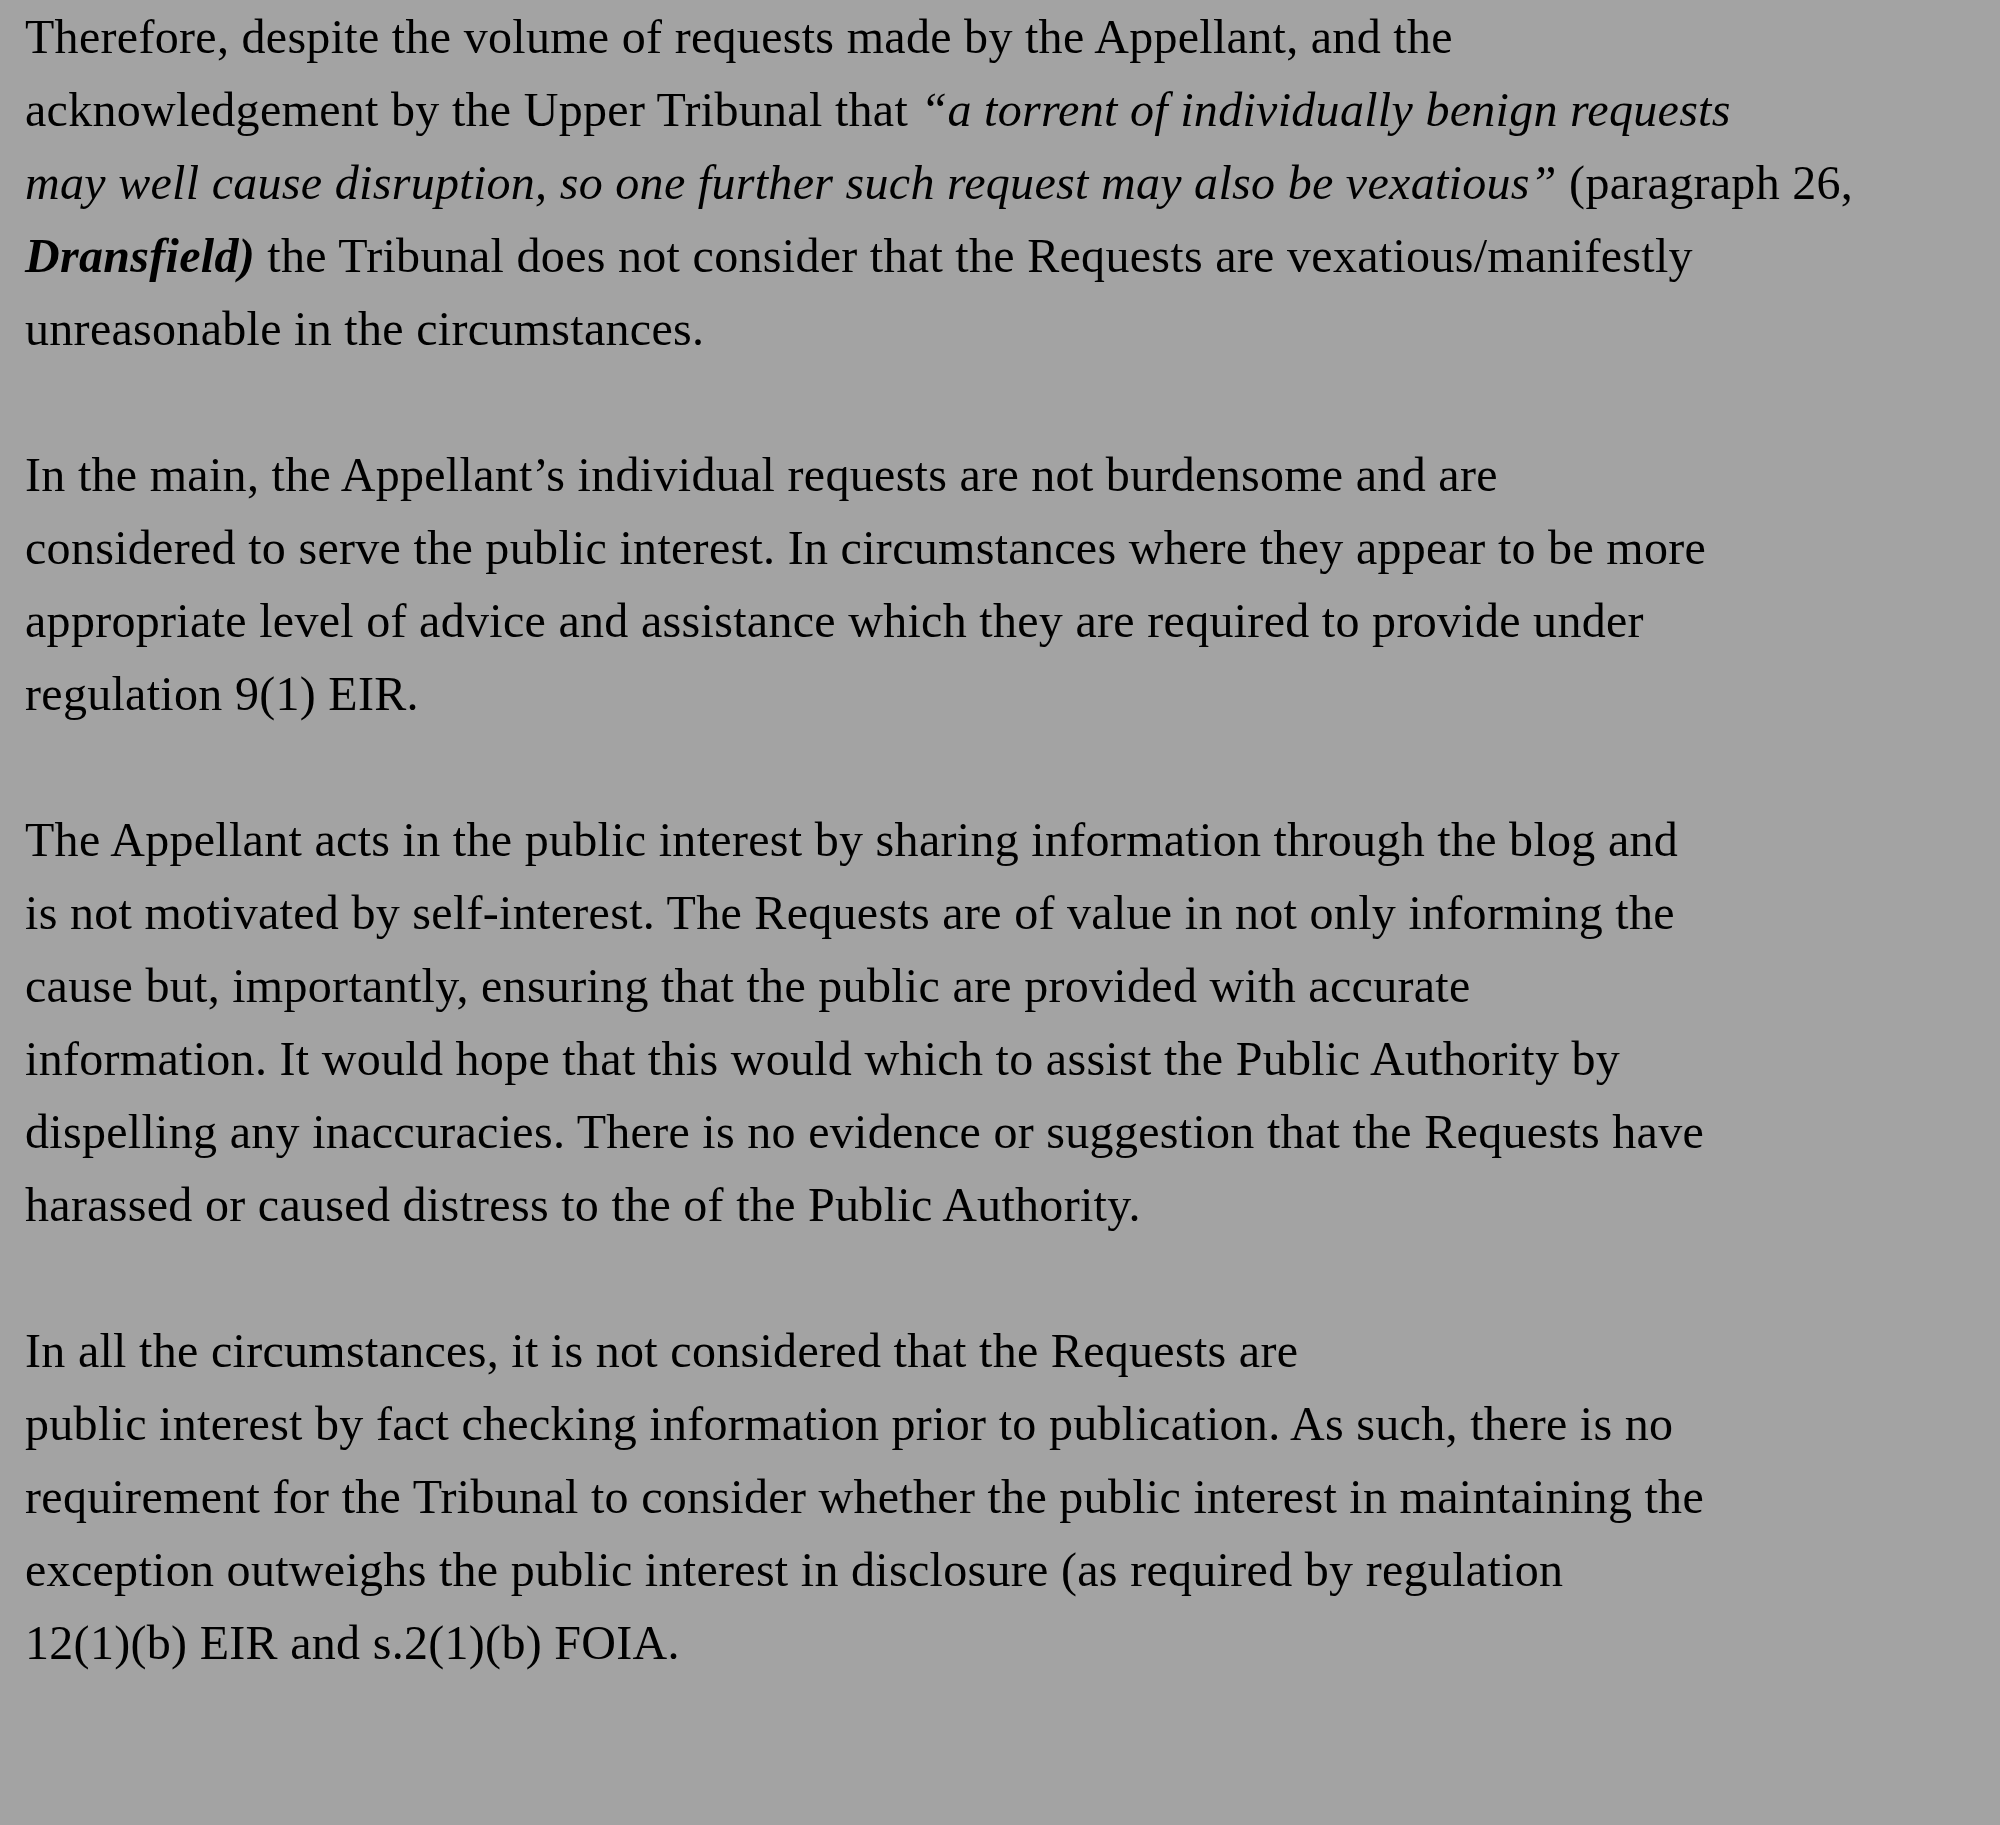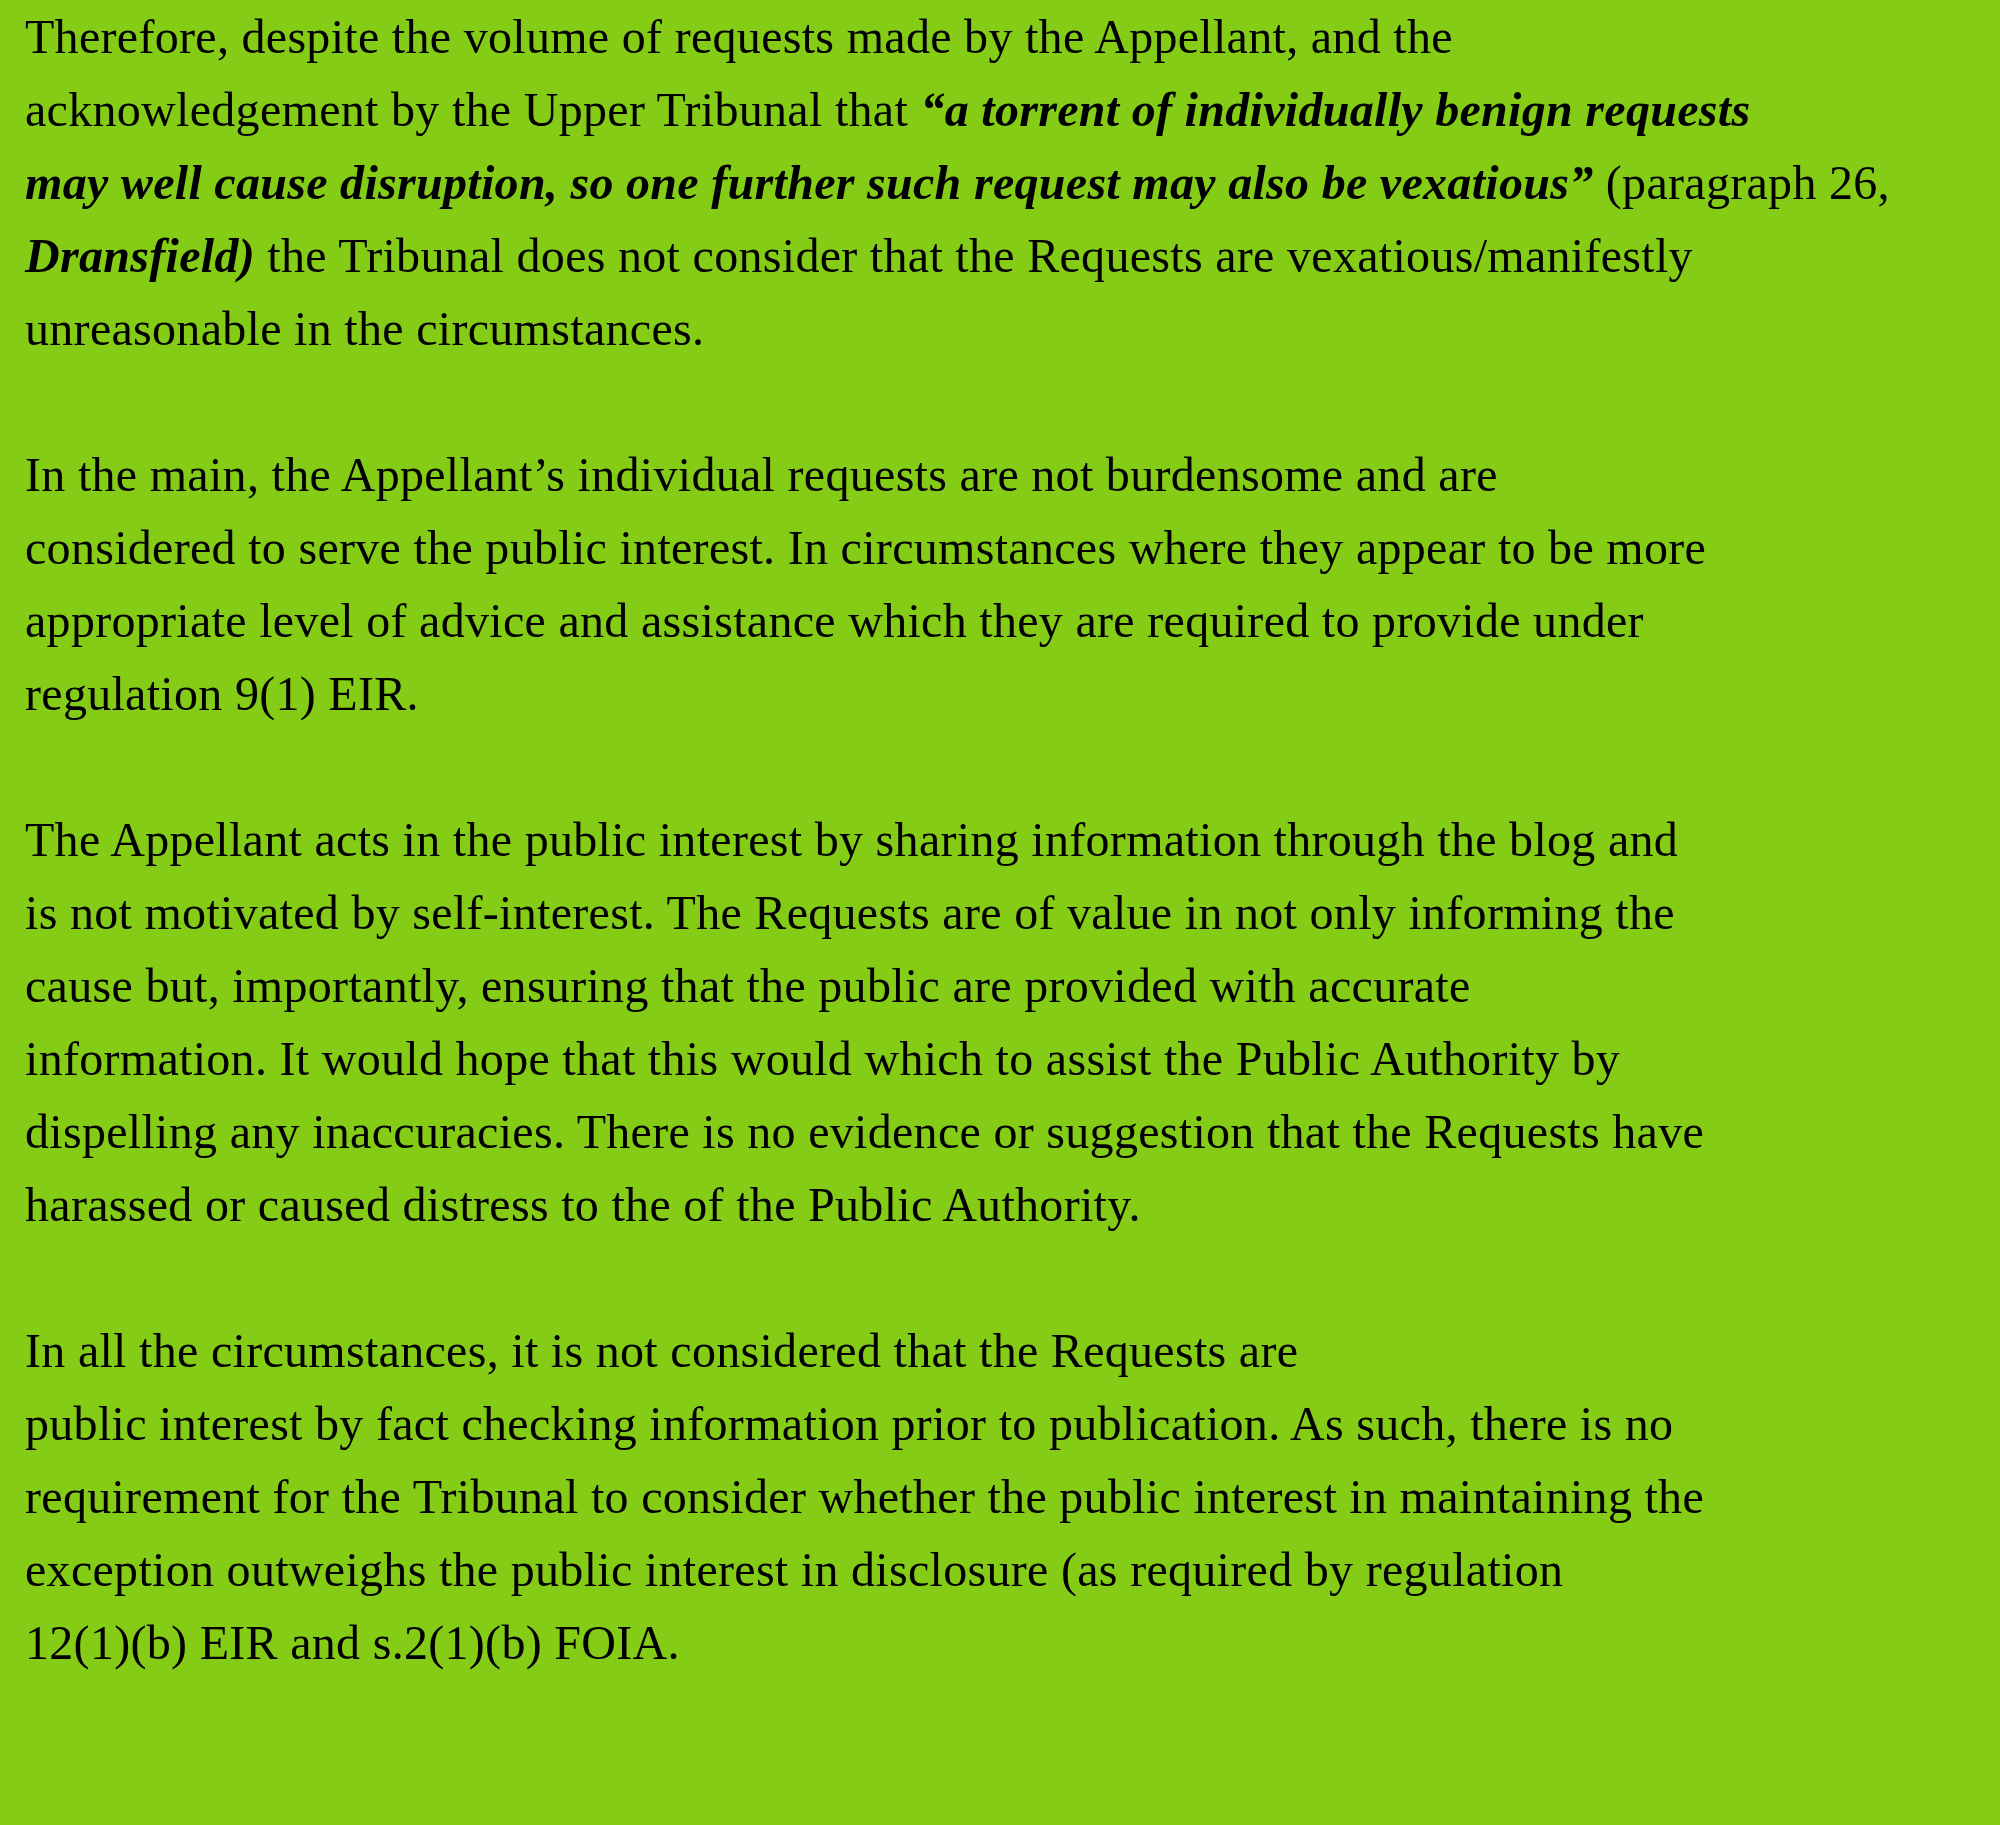--- a/index.html
+++ b/index.html
@@ -5,42 +5,42 @@
   html, body {
     margin: 0;
     padding: 0;
     background: #ffffff;
   }
   .page {
     position: relative;
     box-sizing: border-box;
     width: 2000px;
     height: 1825px;
-    background: #84cc16;
+    background: #a3a3a3;
     overflow: hidden;
     padding: 0 20px 0 25px;
     font-family: "Liberation Serif", "DejaVu Serif", serif;
     font-size: 48px;
     line-height: 73px;
     letter-spacing: 0.3px;
     color: #000000;
   }
   .para {
     margin: 0 0 73px 0;
     padding: 0;
   }
   .para:last-child {
     margin-bottom: 16px;
   }
   .line {
     height: 73px;
     white-space: nowrap;
   }
   .seg-r  { font-style: normal;  font-weight: 400; }
-  .seg-i  { font-style: italic;  font-weight: 700; }
+  .seg-i  { font-style: italic;  font-weight: 400; }
   .seg-bi { font-style: italic;  font-weight: 700; }
 </style>
 </head>
 <body>
 
 <div class="page">
   <div id="doc-body">
       <div class="para">
         <div class="line"><span class="seg-r">Therefore, despite the volume of requests made by the Appellant, and the</span></div>
         <div class="line"><span class="seg-r">acknowledgement by the Upper Tribunal that </span><span class="seg-i">“a torrent of individually benign requests</span></div>

